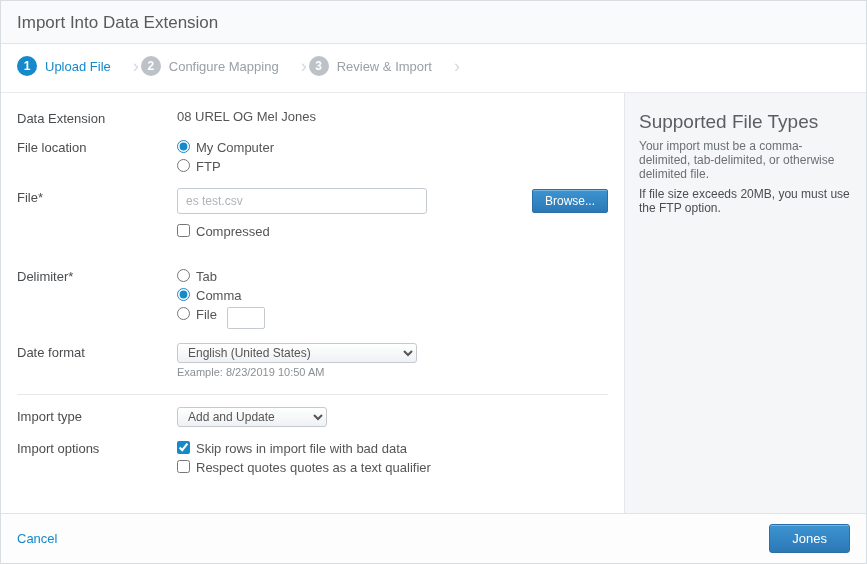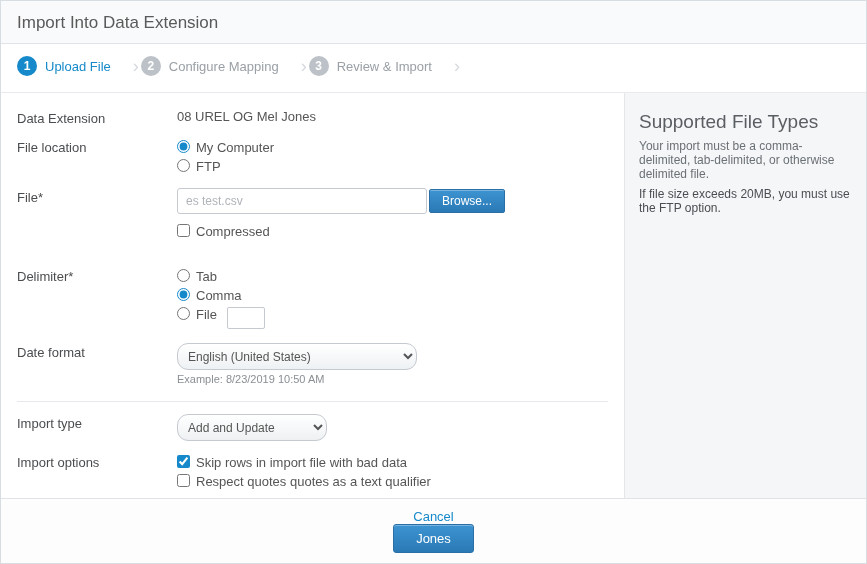--- a/index.html
+++ b/index.html
@@ -105,20 +105,21 @@
     padding: 2px 0;
   }
   input[type=radio], input[type=checkbox] {
     accent-color: #1589c9;
     margin: 0;
   }
   .file-row {
     display: flex;
     gap: 2px;
     align-items: center;
+    justify-content: space-between;
   }
   .file-input {
     width: 250px;
     height: 26px;
     border: 1px solid #c5cad0;
     border-radius: 3px;
     padding: 2px 8px;
     color: #b0b4b9;
     font-size: 12px;
     background: #fff;
@@ -139,22 +140,22 @@
     width: 38px;
     height: 22px;
     border: 1px solid #c5cad0;
     border-radius: 2px;
     margin-left: 4px;
     font-size: 12px;
     padding: 0 4px;
   }
     select {
     border: 1px solid #c5cad0;
-    border-radius: 11px;
-    height: 27px;
+    border-radius: 3px;
+    height: 20px;
     font-size: 12px;
     color: #555;
     padding: 0 6px;
     background: linear-gradient(to bottom,#ffffff,#eef1f3);
   }
   .wide-select { width: 240px; }
   .narrow-select { width: 150px; }
   .example {
     font-size: 11px;
     color: #8a8f94;
@@ -165,21 +166,20 @@
     border-top: 1px solid #e6e8eb;
     margin: 10px 0 6px;
   }
   .footer {
     border-top: 1px solid #e0e4e8;
     padding: 10px 16px;
     display: flex;
     justify-content: space-between;
     align-items: center;
     background: #fdfdfe;
-    flex-direction: column;
   }
   .link-cancel {
     color: #1589c9;
     cursor: pointer;
     font-size: 13px;
   }
   .btn-next {
     background: linear-gradient(to bottom,#3d94d1,#2a79b5);
     color: #fff;
     border: 1px solid #2a6fa6;

